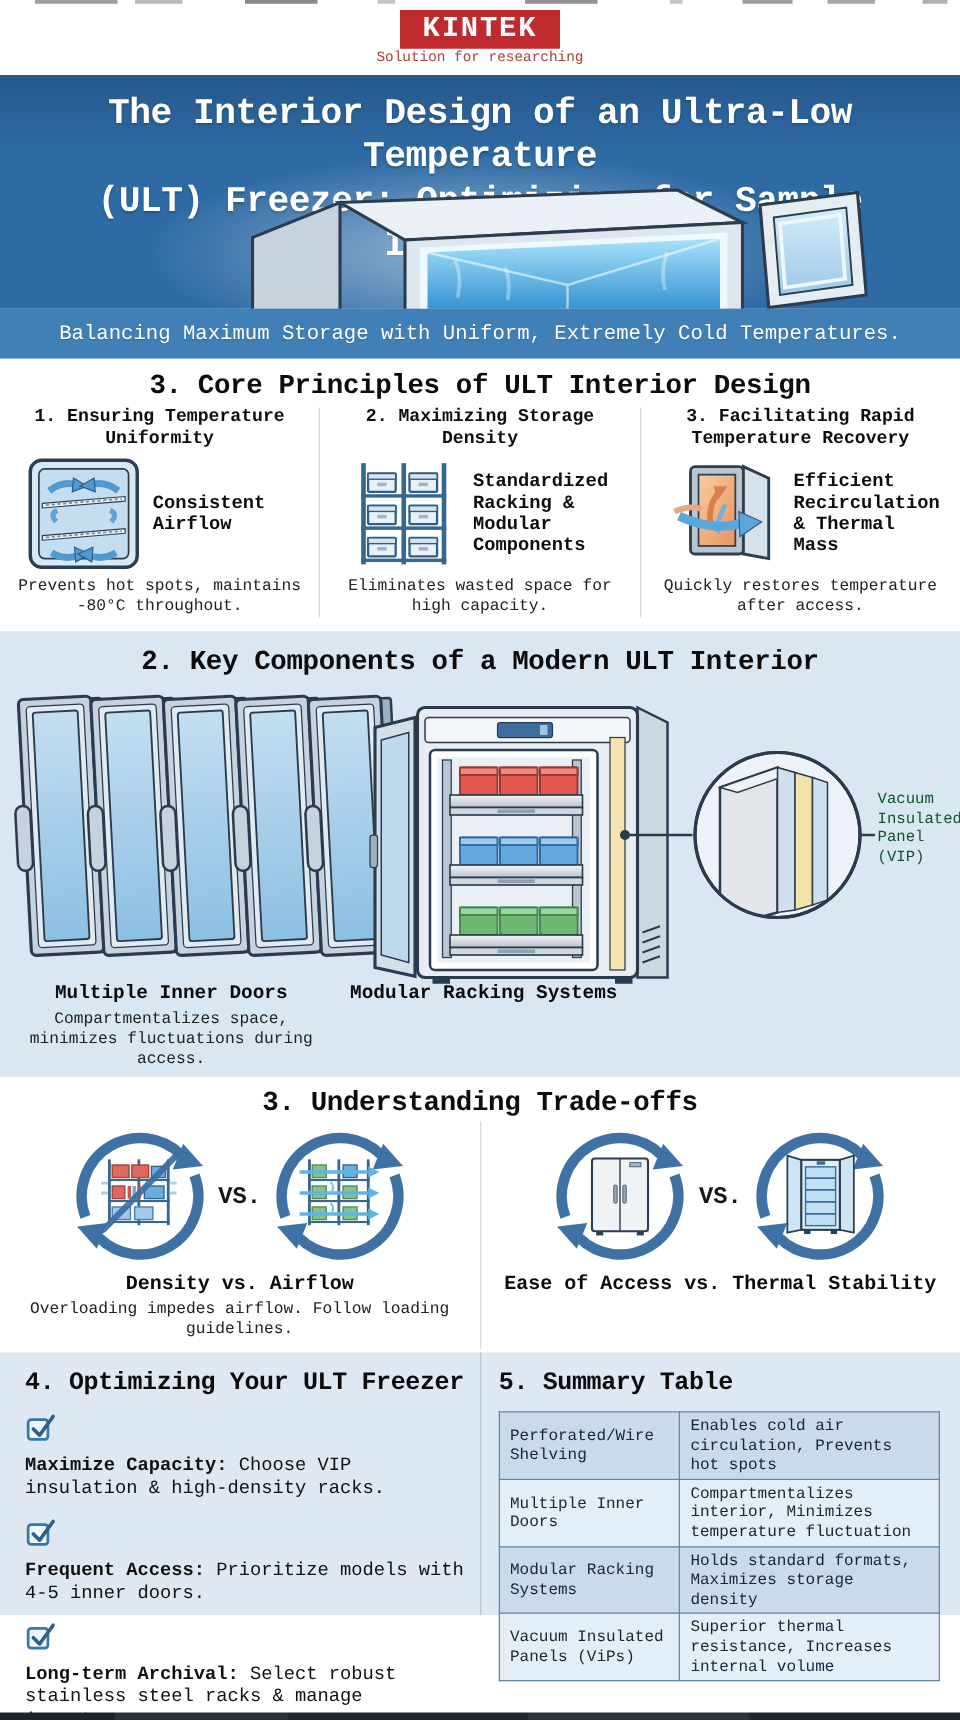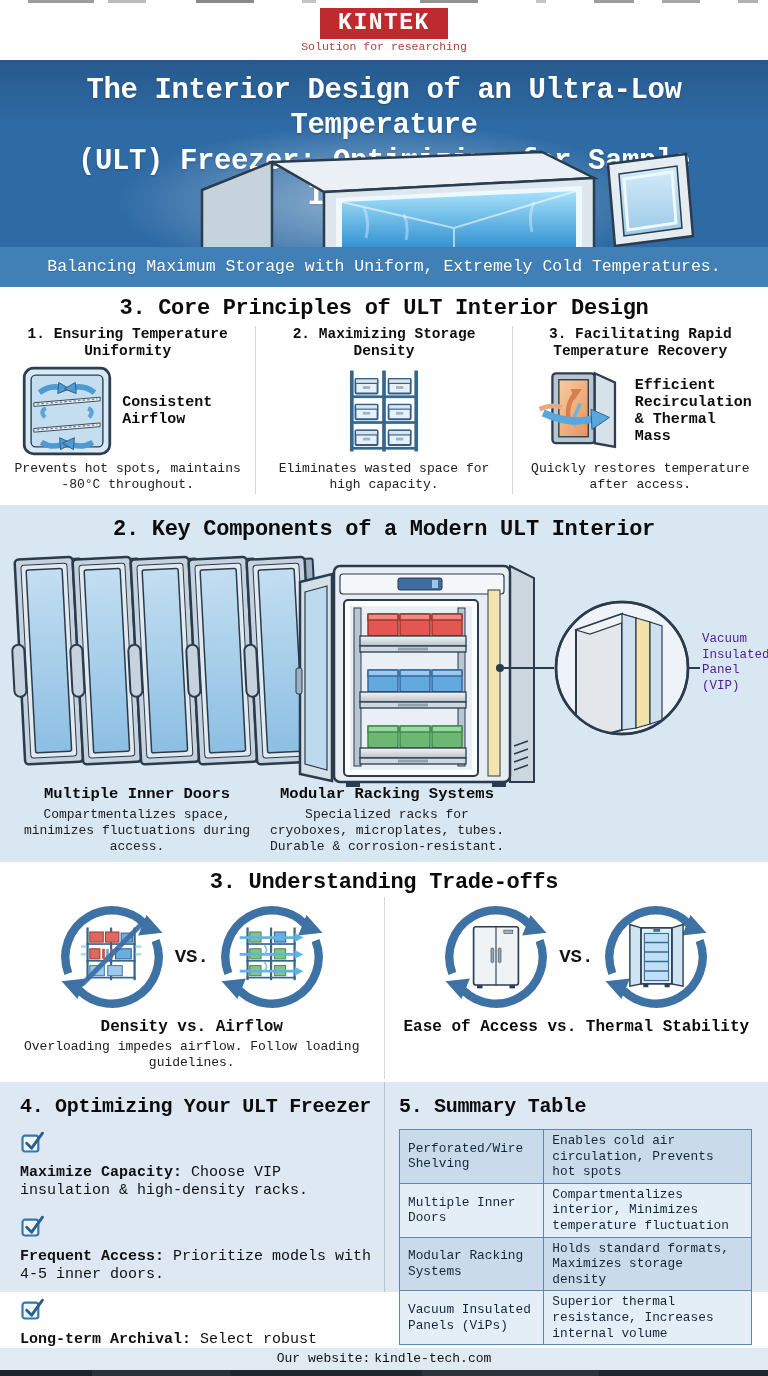--- a/index.html
+++ b/index.html
@@ -39,21 +39,21 @@
   .media{flex:1;display:flex;align-items:center;justify-content:center;gap:9px;}
   .media svg{width:92px;height:92px;flex:none;}
   .cap{font-size:15px;font-weight:700;line-height:1.15;color:#0d0d0d;max-width:112px;}
   .col-desc{font-size:13px;color:#202020;text-align:center;line-height:1.2;min-height:33px;}
 
   
   .sec2{position:absolute;top:505px;left:0;right:0;height:357px;background:#d9e7f3;}
   .sec2 .sec-h{padding-top:12px;}
   .ill-wrap{position:absolute;top:43px;left:0;width:768px;height:240px;}
   .ill-wrap svg{width:768px;height:240px;display:block;}
-  .vip-label{position:absolute;top:84px;left:702px;width:64px;font-size:12.5px;line-height:1.25;color:#4c1d95;}
+  .vip-label{position:absolute;top:84px;left:702px;width:64px;font-size:12.5px;line-height:1.25;color:#14532d;}
   .s2lab{position:absolute;text-align:center;}
   .s2lab .lab-t{font-size:15.5px;font-weight:700;color:#0c0c0c;line-height:1.15;margin-bottom:3px;}
   .s2lab .lab-d{font-size:13px;color:#202020;line-height:1.22;}
   .l1{top:281px;left:12px;width:250px;}
   .l2{top:281px;left:266px;width:242px;}
   .l3{top:238px;left:528px;width:228px;}
 
   
   .sec3{position:absolute;top:862px;left:0;right:0;height:220px;background:#fff;}
   .sec3 .sec-h{padding-top:8px;}
@@ -200,20 +200,21 @@
             </g>
             <g fill="#9db4c6">
               <rect x="27" y="23" width="8" height="3"></rect>
                 <rect x="63" y="23" width="8" height="3"></rect>
               <rect x="27" y="51" width="8" height="3"></rect>
                 <rect x="63" y="51" width="8" height="3"></rect>
               <rect x="27" y="79" width="8" height="3"></rect>
                 <rect x="63" y="79" width="8" height="3"></rect>
             </g>
           </svg>
+          <div class="cap">Standardized Racking &amp; Modular Components</div>
         </div>
         <div class="col-desc">Eliminates wasted space for high capacity.</div>
       </div>
 
       <div class="col">
         <div class="col-title">3. Facilitating Rapid Temperature Recovery</div>
         <div class="media">
           <svg viewBox="0 0 100 100">
             <defs>
               <linearGradient id="warmG" x1="0" y1="0" x2="1" y2="1">
@@ -369,21 +370,20 @@
       </svg>
       <div class="vip-label">Vacuum Insulated Panel (VIP)</div>
     </div>
 
     <div class="s2lab l1">
       <div class="lab-t">Multiple Inner Doors</div>
       <div class="lab-d">Compartmentalizes space, minimizes fluctuations during access.</div>
     </div>
     <div class="s2lab l2">
       <div class="lab-t">Modular Racking Systems</div>
-      <div class="lab-d">Specialized racks for cryoboxes, microplates, tubes. Durable &amp; corrosion-resistant.</div>
     </div>
   </div>
 
   <div class="sec3">
     <h2 class="sec-h">3. Understanding Trade-offs</h2>
     <div class="halves">
 
       <div class="half">
         <div class="vsrow">
           <svg viewBox="0 0 120 120">
@@ -533,18 +533,15 @@
           <tr>
             <td>Vacuum Insulated Panels (ViPs)</td>
             <td>Superior thermal resistance, Increases internal volume</td>
           </tr>
         </tbody>
       </table>
     </div>
   </div>
 
 
-  <div class="webband">
-    <span>Our website:</span><span class="url">kindle-tech.com</span>
-  </div>
 
   <div class="bottom-strip"></div>
 </div>
 
 </body></html>

